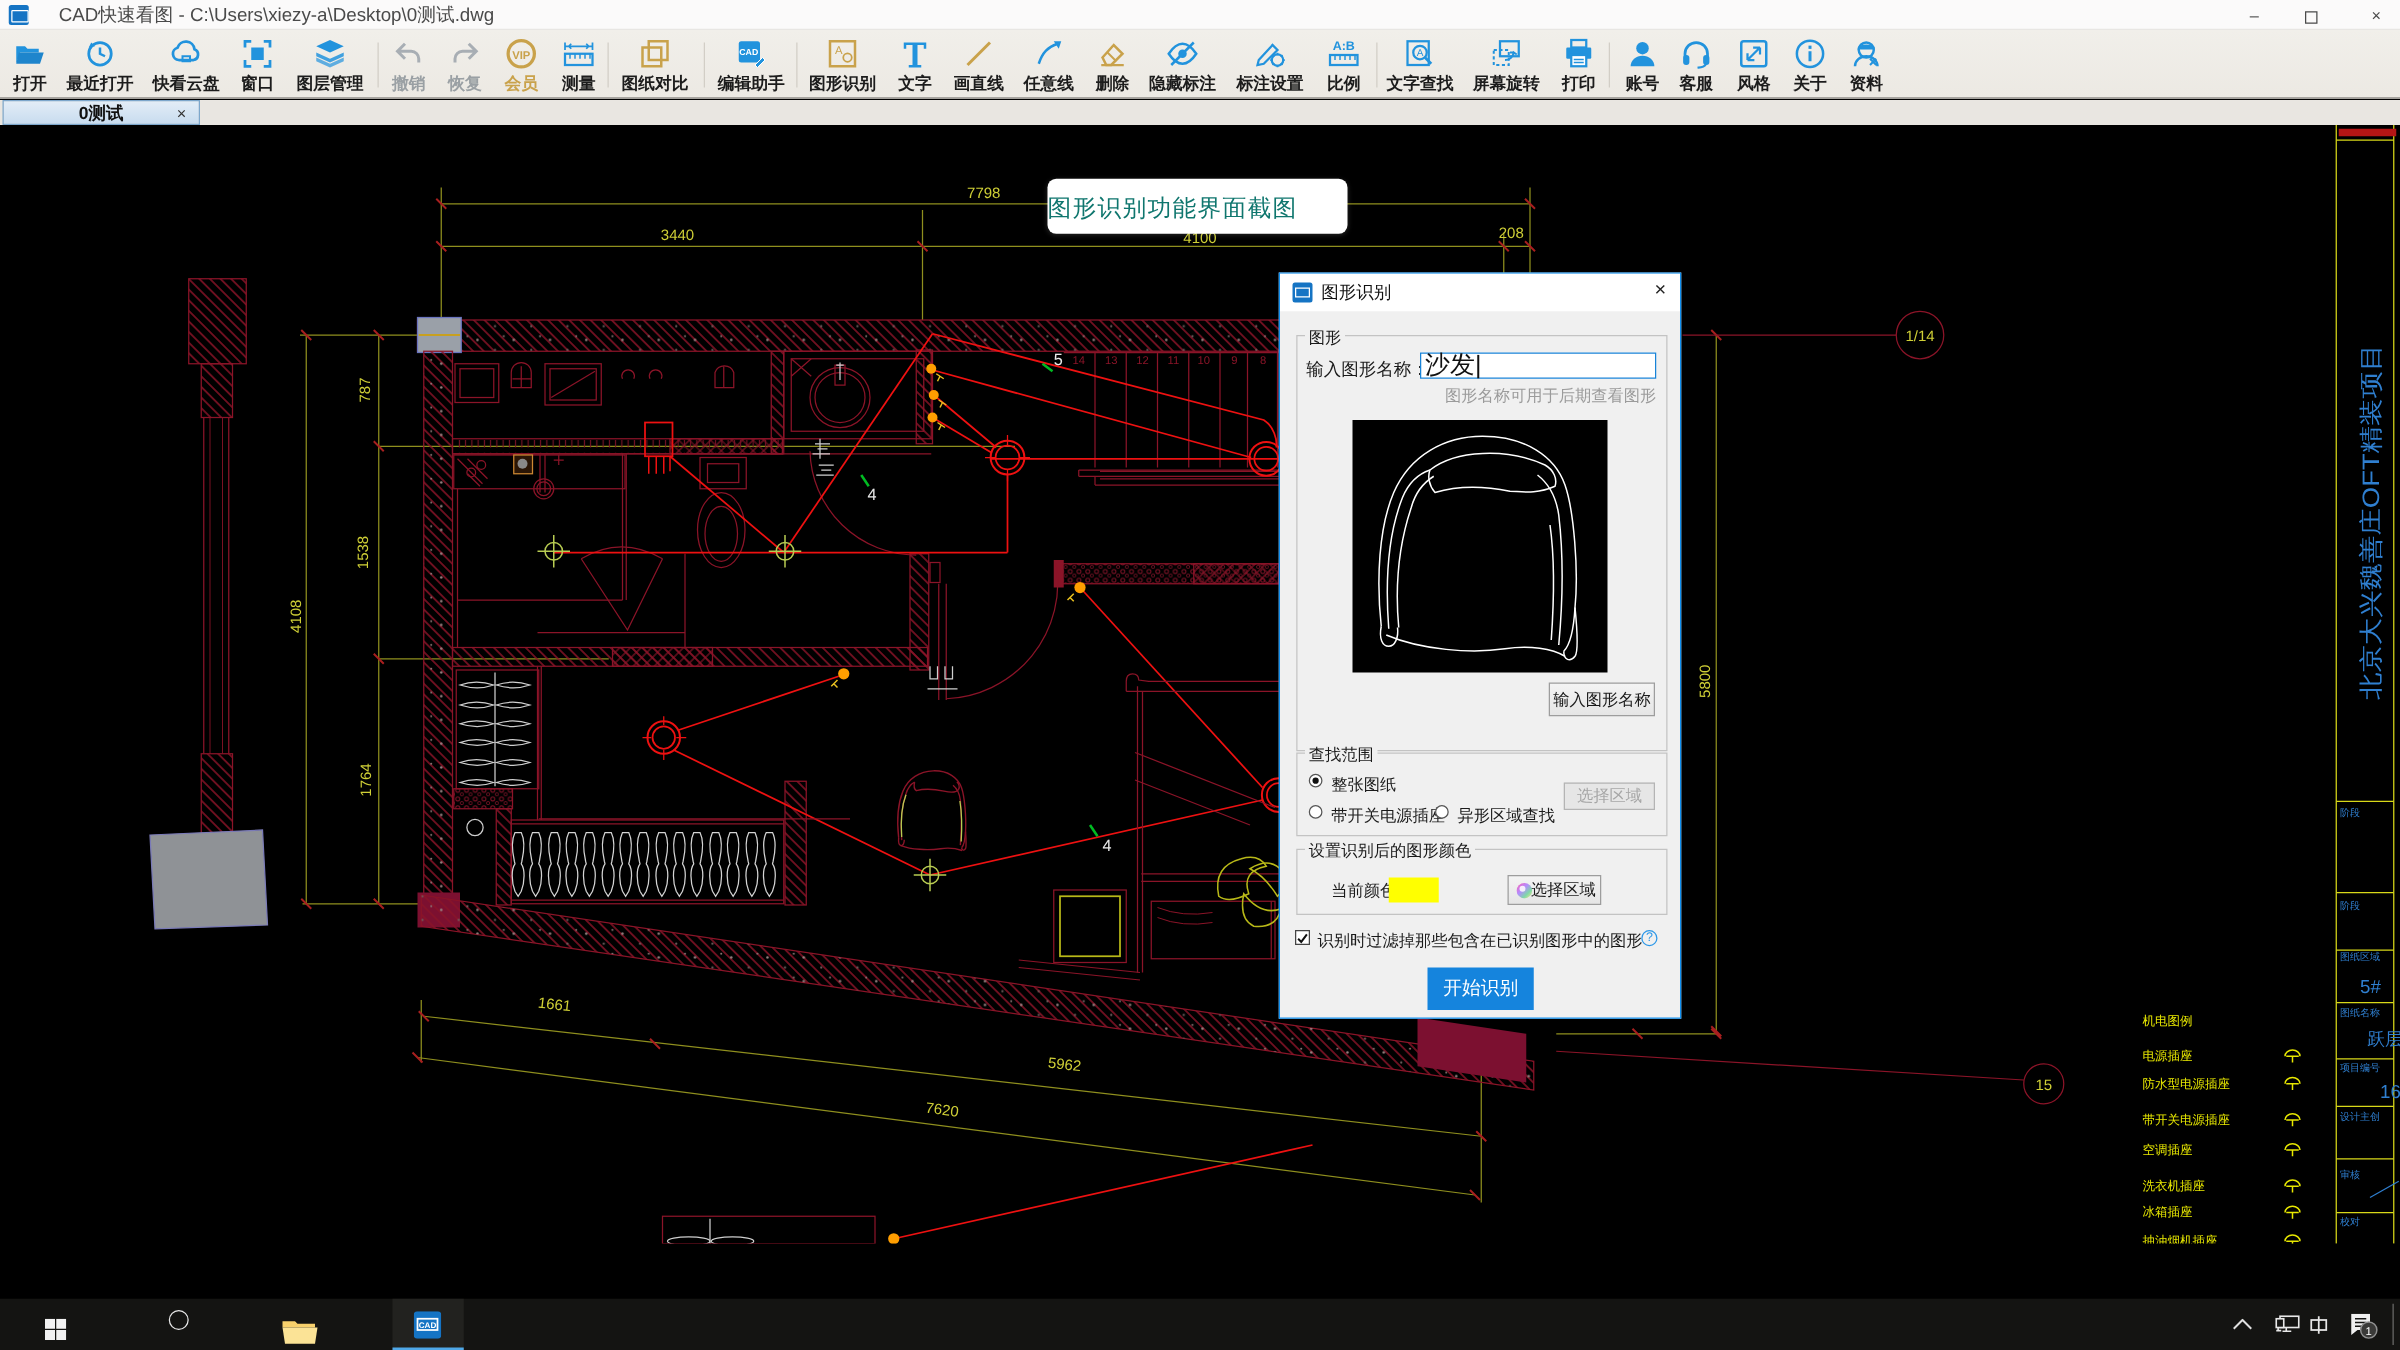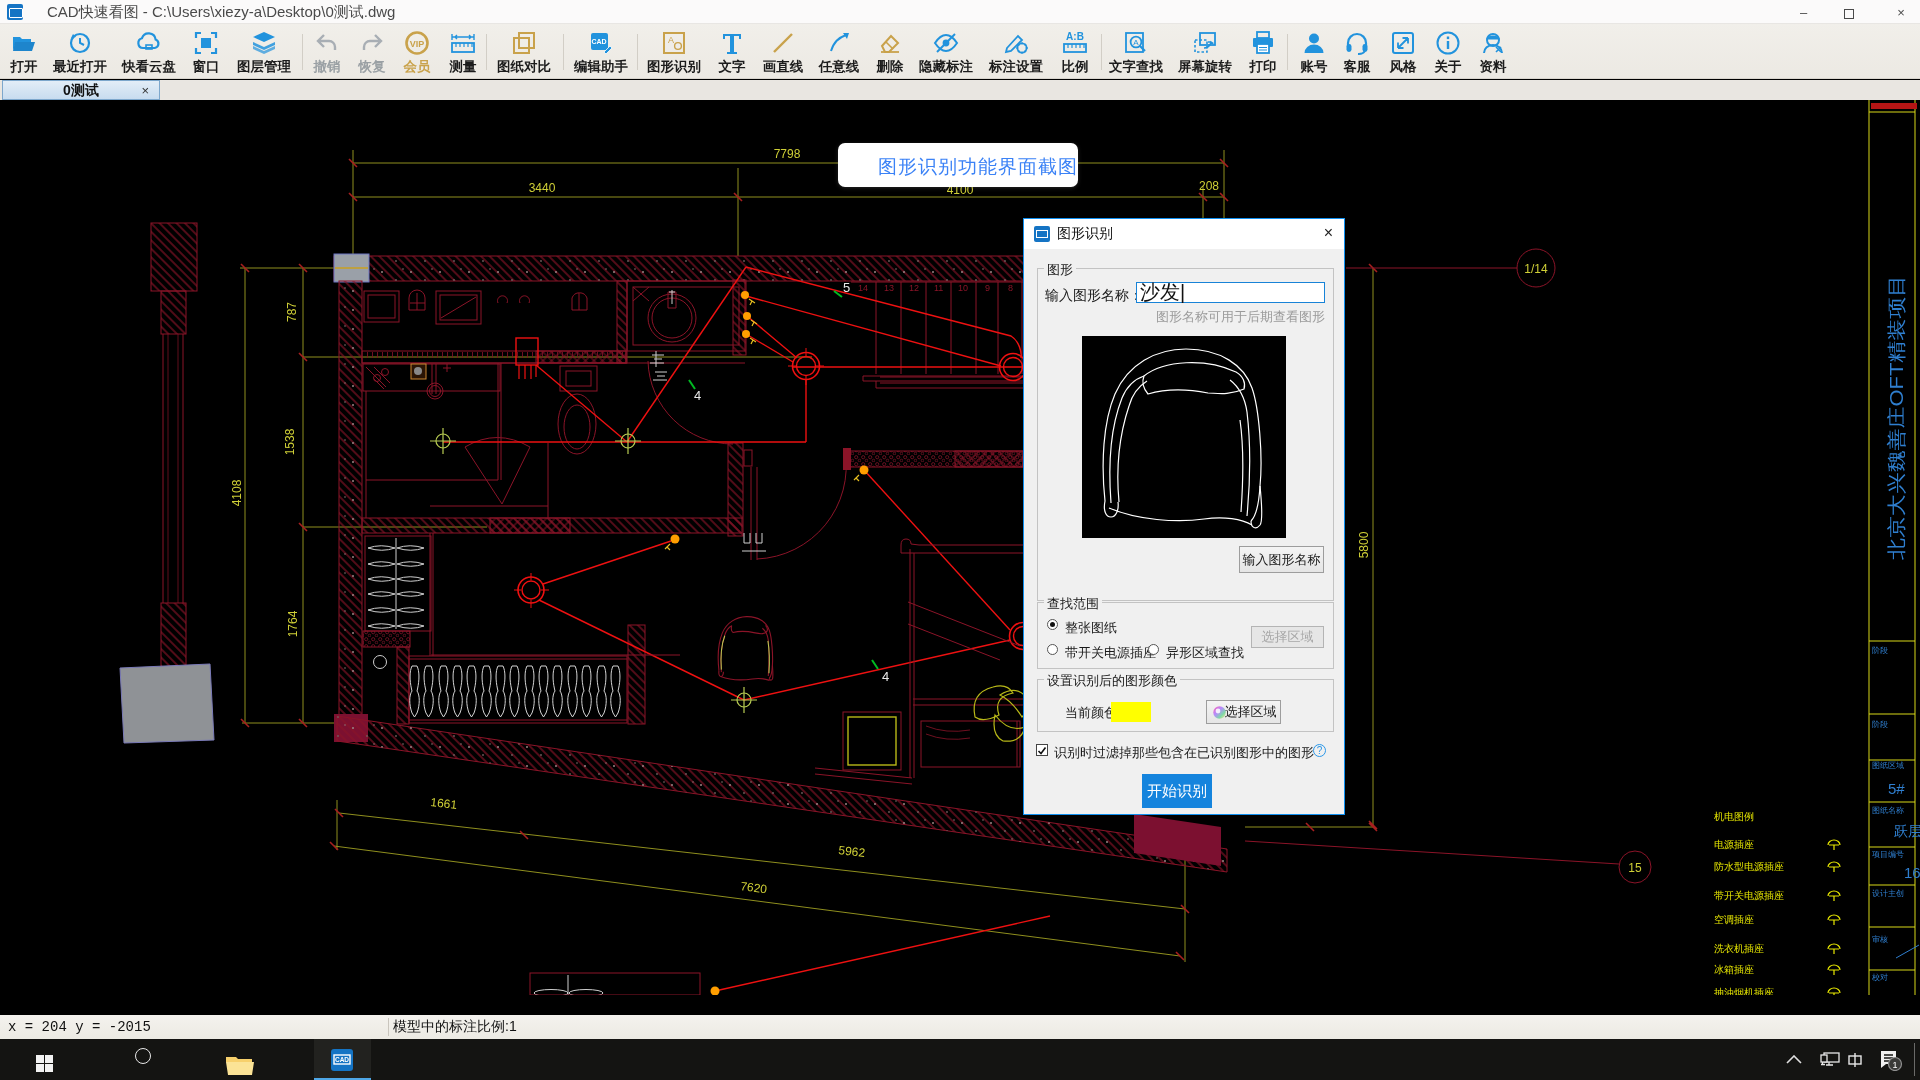--- a/index.html
+++ b/index.html
@@ -29,41 +29,41 @@
 .br{stroke:#ee1111;fill:none;stroke-width:1.4}
 .ol{stroke:#8f8f1e;fill:none;stroke-width:1}
 .wt{stroke:#cfcfcf;fill:none;stroke-width:1}
 .yg{stroke:#b8cc52;fill:none;stroke-width:1.2}
 .tk{stroke:#a81f1f;stroke-width:1.6}
 text.dim{fill:#cfcf36;font-size:12px}
 .ylw{fill:#e8e800}
 .blu{fill:#2f7fd0}
 
 #banner{position:absolute;left:838px;top:143px;width:240px;height:44px;background:#fff;border-radius:7px;box-shadow:0 1px 4px rgba(255,255,255,.15)}
-#banner span{position:absolute;left:0;top:11px;width:100%;text-align:right;font-size:19px;color:#3b82f6;letter-spacing:1px}
+#banner span{position:absolute;left:0;top:11px;width:100%;text-align:left;font-size:19px;color:#0f766e;letter-spacing:1px}
 
 #dlg{position:absolute;left:1023px;top:218px;width:322px;height:597px;background:#f0f0f0;border:1px solid #1090f0}
 #dlg .dtitle{position:absolute;left:0;top:0;width:100%;height:30px;background:#fff}
 #dlg .dico{position:absolute;left:10px;top:7px;width:16px;height:16px;background:#1574c4;border-radius:2px}
 #dlg .dico:after{content:"";position:absolute;left:2px;top:4px;width:10px;height:6px;border:1px solid #fff}
 #dlg .dtext{position:absolute;left:33px;top:6px;font-size:14px;color:#111}
 #dlg .dclose{position:absolute;right:11px;top:5px;font-size:16px;color:#222}
 .grp{position:absolute;border:1px solid #c3c3c3}
 .grplb{position:absolute;font-size:13px;color:#1a1a1a;background:#f0f0f0;padding:0 3px}
 .dl{position:absolute;font-size:13px;color:#1a1a1a;white-space:nowrap}
 #inpname{position:absolute;left:112px;top:63px;width:189px;height:21px;background:#fff;border:1px solid #1883d7;font-size:20px;color:#111;padding-left:3px;line-height:19px}
 #hint{position:absolute;left:0px;top:89px;width:301px;text-align:right;font-size:13px;color:#9b9b9b}
 #preview{position:absolute;left:58px;top:117px;width:204px;height:202px;background:#000}
 .btn{position:absolute;background:linear-gradient(#f4f4f4,#e5e5e5);border:1px solid #9d9d9d;font-size:13px;color:#1a1a1a;text-align:center}
 .btn.disb{background:#e6e6e6;border:1px solid #b4b4b4;color:#a6a6a6}
 .radio{position:absolute;width:11px;height:11px;border:1px solid #555;border-radius:50%;background:#fff}
 .radio.on:after{content:"";position:absolute;left:2px;top:2px;width:5px;height:5px;border-radius:50%;background:#111}
 #chk{position:absolute;left:12px;top:525px;width:12px;height:12px;background:#fff;border:1px solid #444;font-size:11px;line-height:12px;text-align:center;color:#111}
 #qmark{position:absolute;left:289px;top:525px;width:13px;height:13px;border:1.5px solid #2b97e8;border-radius:50%;color:#2b97e8;font-size:10px;text-align:center;line-height:12px}
-#startbtn{position:absolute;left:118px;top:555px;width:70px;height:34px;background:#1584dd;color:#fff;font-size:15px;text-align:center;line-height:34px}
+#startbtn{position:absolute;left:118px;top:555px;width:85px;height:34px;background:#1584dd;color:#fff;font-size:15px;text-align:center;line-height:34px}
 
 #modelrow{position:absolute;left:0;top:995px;width:1920px;height:20px;background:#fbfaf7;border-top:2px solid #fff;border-bottom:1px solid #1c1c1c}
 
 #statusbar{position:absolute;left:0;top:1015px;width:1920px;height:24px;background:linear-gradient(#f4f2ee,#eceae3)}
 #coords{position:absolute;left:8px;top:4px;font-family:"Liberation Mono",monospace;font-size:14px;color:#111}
 #scaletxt{position:absolute;left:388px;top:3px;font-size:14px;color:#111;border-left:1px solid #c9c5bd;padding-left:4px}
 
 #taskbar{position:absolute;left:0;top:1039px;width:1920px;height:41px;background:#141412}
 #tb-cad{position:absolute;left:314px;top:0;width:57px;height:41px;background:#22221f;border-bottom:2px solid #4fa8e8}
 .tray{position:absolute;color:#e8e8e8;font-size:13px}
@@ -728,24 +728,20 @@
           <circle cx="6.5" cy="6.5" r="6.2" fill="url(#rb)"></circle>
           <circle cx="5" cy="5" r="2.4" fill="#fff" opacity=".85"></circle>
         </svg><span style="margin-left:14px">选择区域</span></div>
     <div id="chk"><svg width="10" height="10" viewBox="0 0 10 10" style="margin-top:1px">
           <path d="M1.5 5 L4 7.5 L8.5 1.5" fill="none" stroke="#111" stroke-width="1.6"></path>
         </svg></div>
     <div class="dl" style="left:30px;top:525px">识别时过滤掉那些包含在已识别图形中的图形</div>
     <div id="qmark">?</div>
     <div id="startbtn">开始识别</div>
   </div>
-  <div id="statusbar">
-    <div id="coords">x = 204 y = -2015</div>
-    <div id="scaletxt">模型中的标注比例:1</div>
-  </div>
   <div id="taskbar">
     <svg style="position:absolute;left:36px;top:16px" width="17" height="17" viewBox="0 0 17 17">
         <g fill="#f2f2f2">
           <rect x="0" y="0" width="8" height="8"></rect>
           <rect x="9" y="0" width="8" height="8"></rect>
           <rect x="0" y="9" width="8" height="8"></rect>
           <rect x="9" y="9" width="8" height="8"></rect>
         </g>
       </svg>
     <div style="position:absolute;left:135px;top:1048px;top:9px;width:16px;height:16px;border:1.6px solid #e8e8e8;border-radius:50%"></div>

